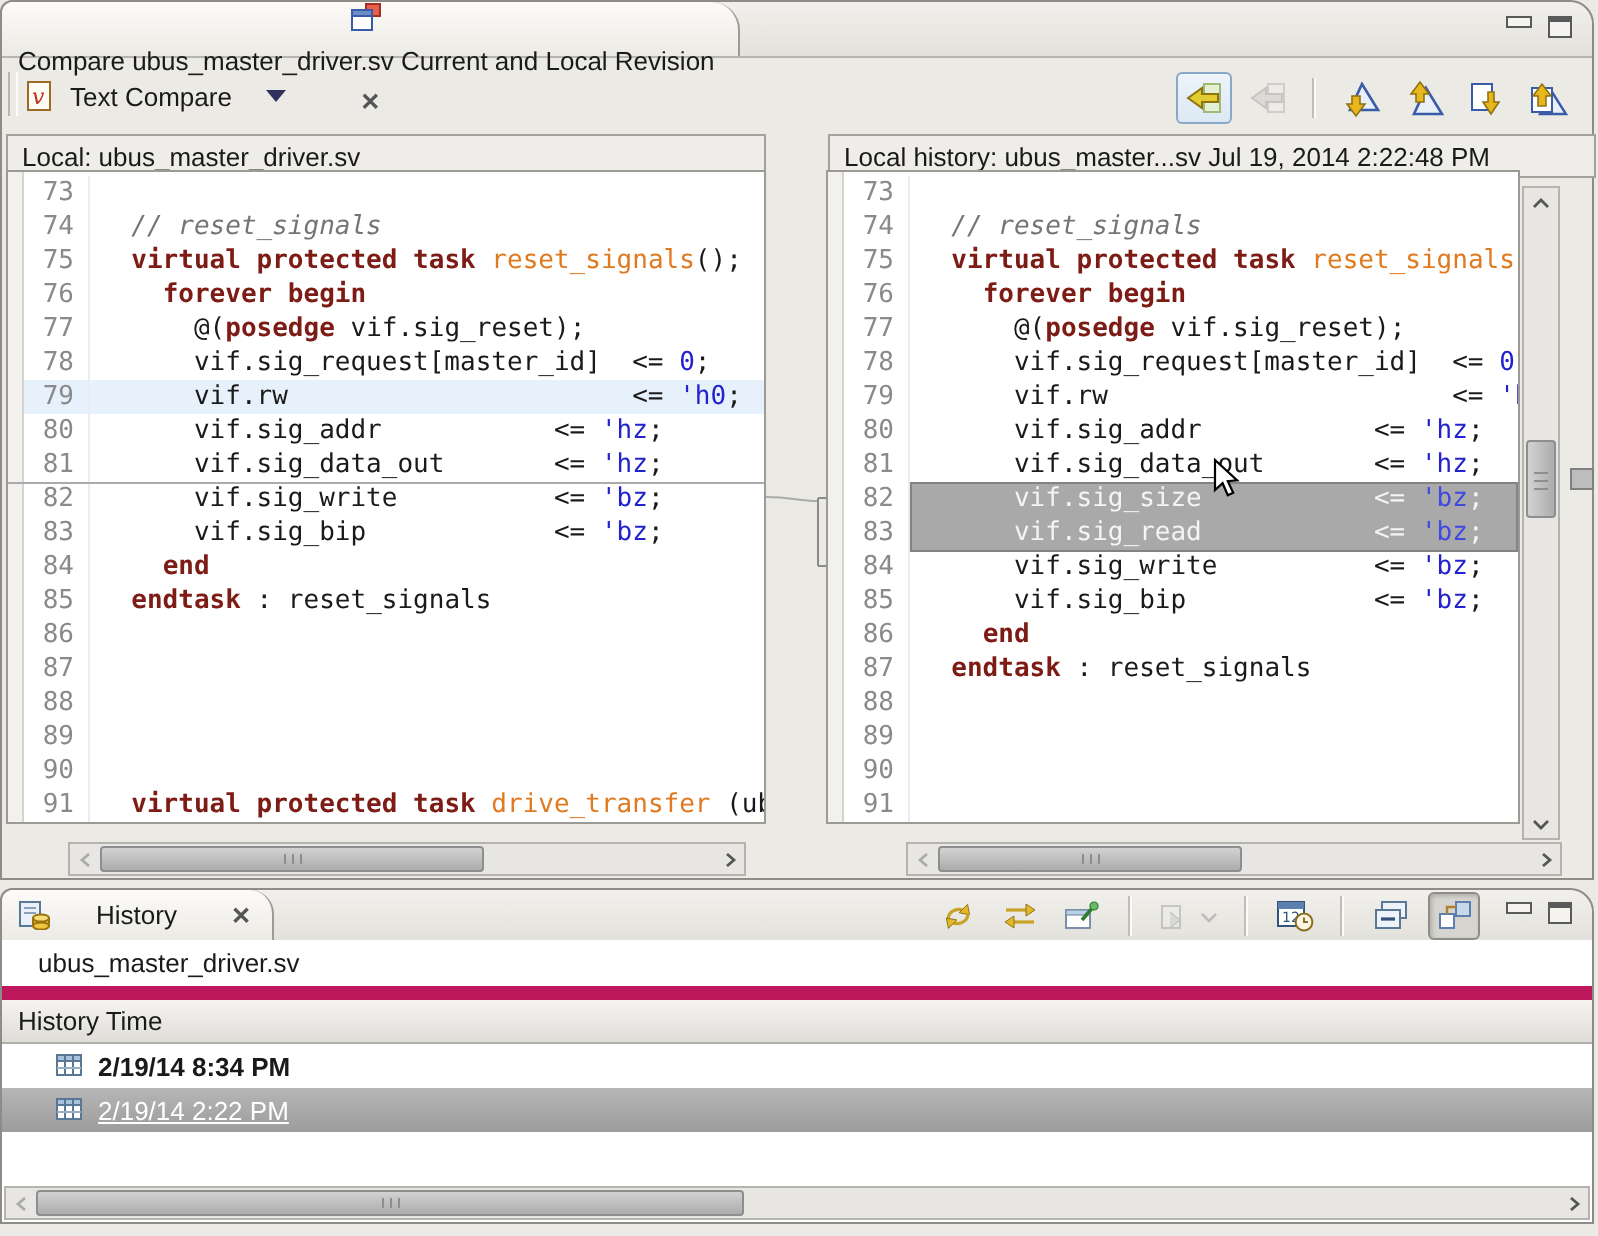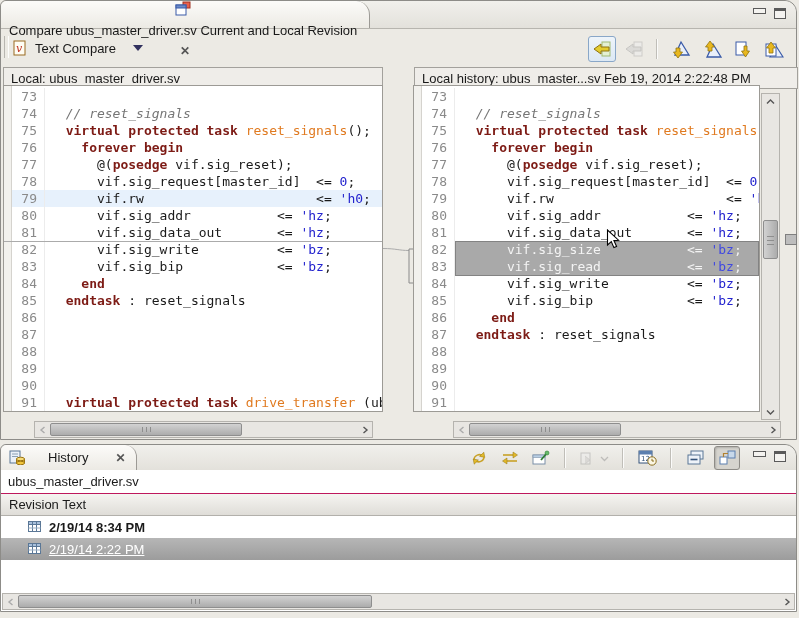--- a/index.html
+++ b/index.html
@@ -82,21 +82,21 @@
     border-radius:6px 12px 0 0;background:#ECEAE4;box-sizing:border-box;}
   .htabrow{position:absolute;left:0;right:0;top:0;height:25px;
     background:linear-gradient(#F1F0EC,#E3E1DB);border-bottom:1px solid #B7B5AF;border-radius:6px 12px 0 0;}
   .htab{position:absolute;left:0;top:0;height:25px;display:flex;align-items:center;gap:23px;
     padding:0 10px 0 8px;background:linear-gradient(#FCFBF9,#ECEAE4);border-right:1px solid #9C9A95;
     border-radius:6px 12px 0 0;z-index:2;}
   .htb{position:absolute;right:56px;top:1px;height:23px;display:flex;align-items:center;gap:7px;z-index:3;}
   .htbtn{width:24px;height:22px;display:flex;align-items:center;justify-content:center;border-radius:3px;}
   .htbtn.pressed{background:#D6D4CE;border:1px solid #8E8C87;box-shadow:inset 1px 1px 2px rgba(0,0,0,.18);}
   .hist-content{position:absolute;left:0;right:0;top:25px;bottom:0;background:#fff;}
-  .file-label{height:23px;line-height:23px;padding-left:7px;border-bottom:1px solid #be185d;white-space:nowrap;}
+  .file-label{height:23px;line-height:23px;padding-left:18px;border-bottom:7px solid #be185d;white-space:nowrap;}
   .rev-header{height:21px;line-height:21px;padding-left:8px;background:linear-gradient(#F5F4F1,#DFDDD8);
     border-bottom:1px solid #B2B0AB;}
   .hrow{height:22px;display:flex;align-items:center;padding-left:27px;gap:7px;}
   .hrow.bold .hlabel{font-weight:bold;}
   .hrow.selected{background:linear-gradient(#B6B6B6,#9C9C9C);color:#fff;text-decoration:underline;}
   .hicon{display:inline-flex;flex:none;}
   .hist-hscroll{position:absolute;left:1px;right:1px;bottom:1px;height:17px;background:#E8E6E2;
     border:1px solid #B5B3AE;box-sizing:border-box;display:flex;align-items:stretch;}
   .cursor{position:absolute;left:606px;top:229px;z-index:50;pointer-events:none;}
 </style>
@@ -169,21 +169,21 @@
     <div class="tbtn">
       <svg width="21" height="19">
           <path d="M13 6 L20 17 H7 Z" fill="#EAF0FA" stroke="#3A5BA8" stroke-width="1.2"></path>
           <rect x="3" y="4" width="10" height="12" fill="#fff" stroke="#3A5BA8"></rect>
           <path d="M6 13 v-5 H3.5 L8 2 l4.5 6 H10 v5 z" fill="#E8B71E" stroke="#8F7311" stroke-width="0.8"></path>
         </svg>
     </div>
   </div>
 
   <div class="hdr hdrL">Local: ubus_master_driver.sv</div>
-  <div class="hdr hdrR">Local history: ubus_master...sv Feb 19, 2014 2:22:48 PM</div>
+  <div class="hdr hdrR">Local history: ubus_master...sv Jul 19, 2014 2:22:48 PM</div>
 
   <div class="pane paneL">
     <div class="marker-strip"></div>
     <div class="sepline"></div>
     <div>
         <div class="crow">
           <span class="ln">73</span>
           <span class="ctext"></span>
         </div>
         <div class="crow">
@@ -471,21 +471,21 @@
           </svg>
       </div>
     </div>
     <div class="win-btns" style="top:6px">
       <span class="btn-min"></span>
       <span class="btn-max"></span>
     </div>
   </div>
   <div class="hist-content">
     <div class="file-label">ubus_master_driver.sv</div>
-    <div class="rev-header">Revision Text</div>
+    <div class="rev-header">History Time</div>
     <div>
         <div class="hrow bold">
           <span class="hicon">
             <svg width="14" height="12">
               <rect x="0.5" y="0.5" width="12" height="10" fill="#fff" stroke="#5A7796"></rect>
               <rect x="0.5" y="0.5" width="12" height="3" fill="#A8C0DC" stroke="#5A7796"></rect>
               <line x1="4.5" y1="0.5" x2="4.5" y2="10.5" stroke="#5A7796"></line>
               <line x1="8.5" y1="0.5" x2="8.5" y2="10.5" stroke="#5A7796"></line>
               <line x1="0.5" y1="7" x2="12.5" y2="7" stroke="#9AAFC4"></line>
             </svg>

